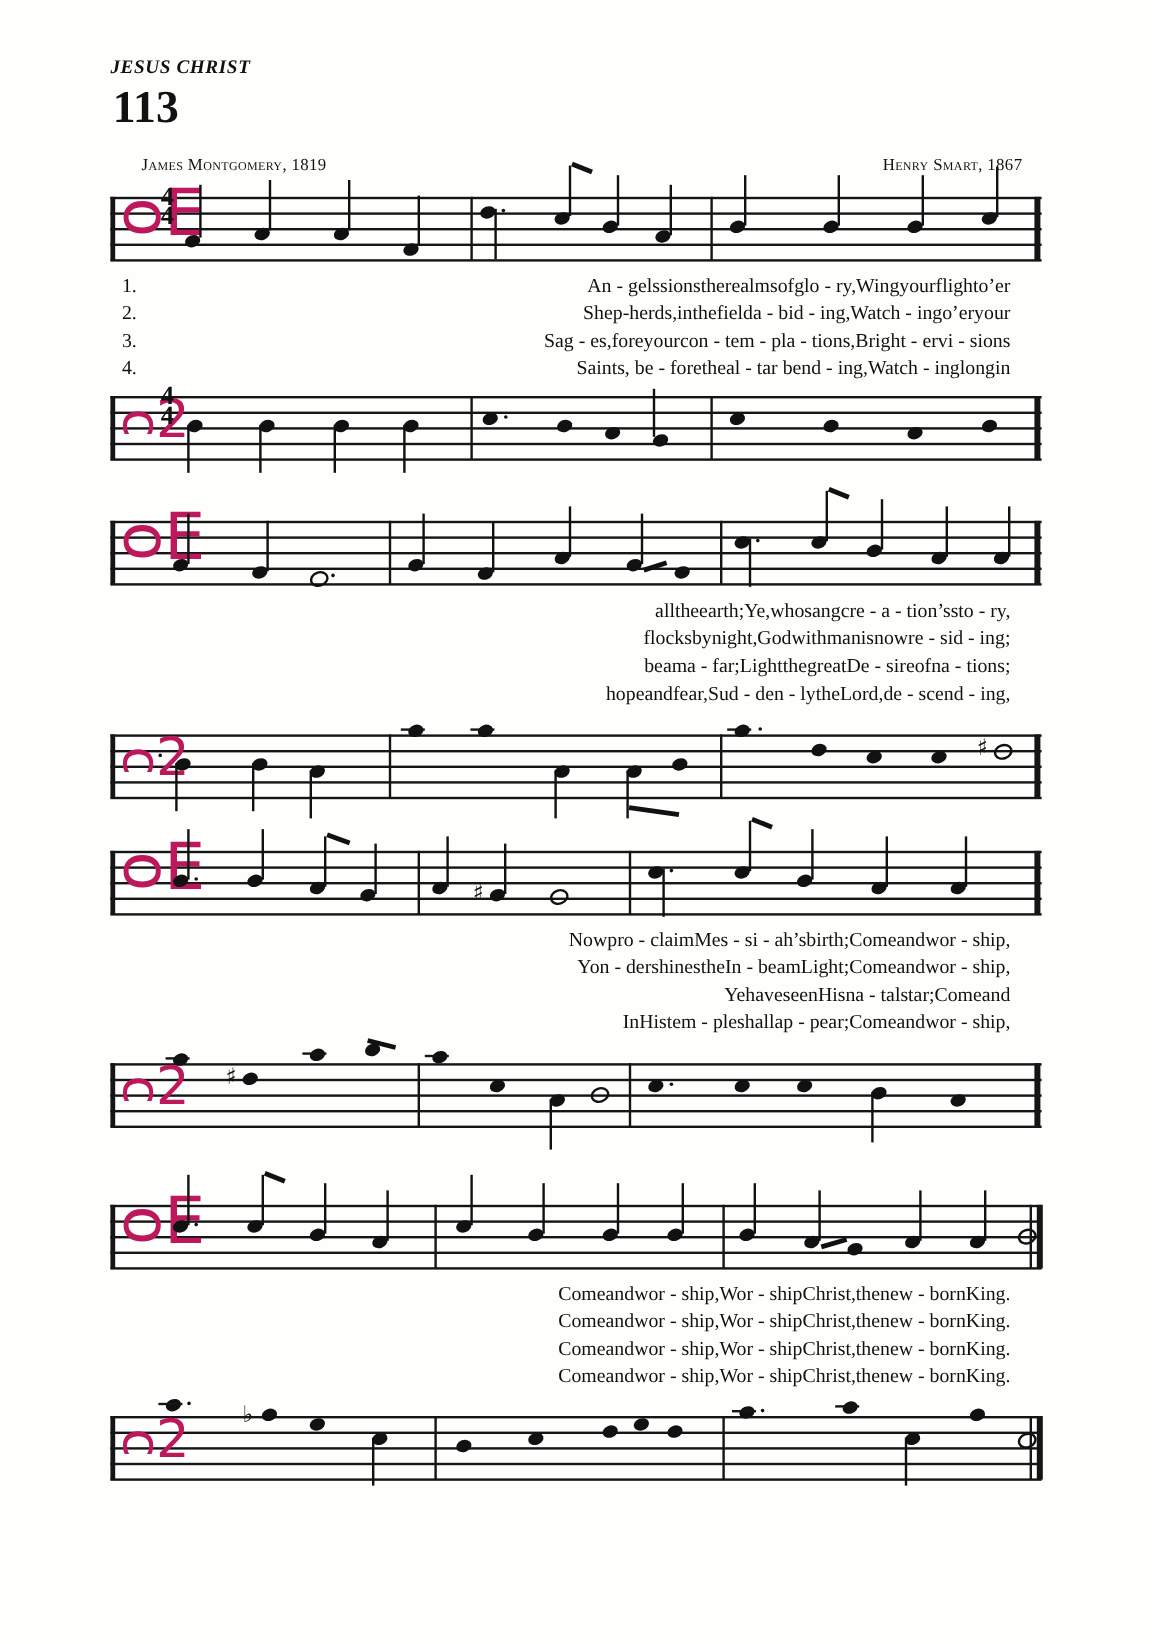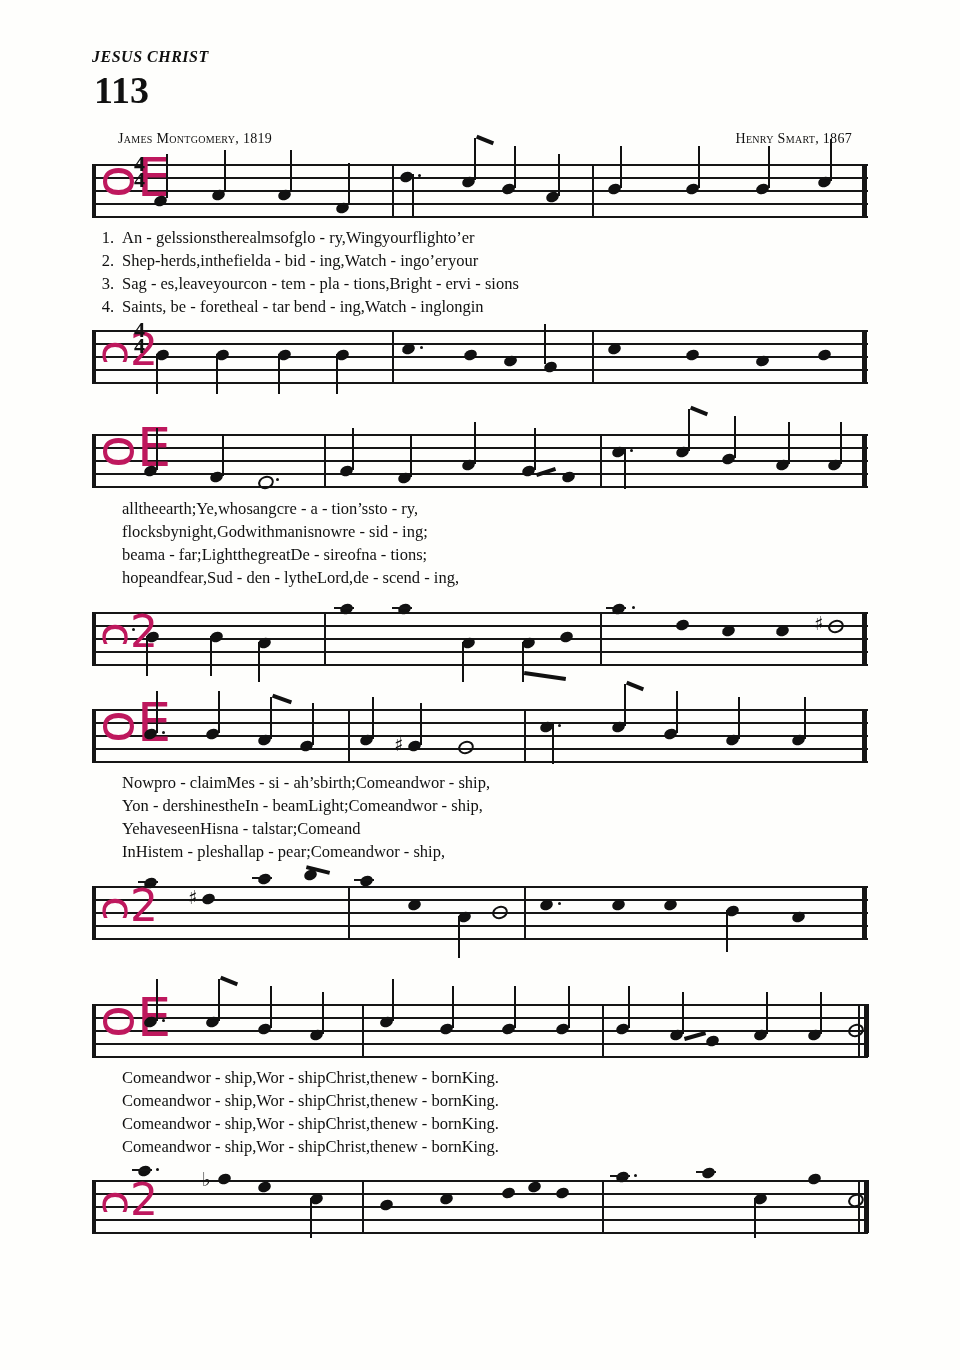--- a/index.html
+++ b/index.html
@@ -206,21 +206,21 @@
   }
   .lyric-row .vnum {
     width: 30px;
     text-align: right;
     padding-right: 8px;
     box-sizing: border-box;
   }
   .lyric-row .syls {
     display: flex;
     flex: 1;
-    justify-content: flex-start;
+    justify-content: flex-end;
     padding-right: 26px;
   }
   .syl { text-align: center; }
 
   .page-number {
     position: absolute;
     left: 0;
     top: 1246px;
     width: 960px;
     text-align: center;
@@ -317,21 +317,21 @@
         <div class="syl">a - bid - ing,</div>
         <div class="syl">Watch - ing</div>
         <div class="syl">o’er</div>
         <div class="syl">your</div>
       </div>
     </div>
     <div class="lyric-row">
       <div class="vnum">3.</div>
       <div class="syls">
         <div class="syl">Sag - es,</div>
-        <div class="syl">leave</div>
+        <div class="syl">fore</div>
         <div class="syl">your</div>
         <div class="syl">con - tem - pla - tions,</div>
         <div class="syl">Bright - er</div>
         <div class="syl">vi - sions</div>
       </div>
     </div>
     <div class="lyric-row">
       <div class="vnum">4.</div>
       <div class="syls">
         <div class="syl">Saints, be - fore</div>

